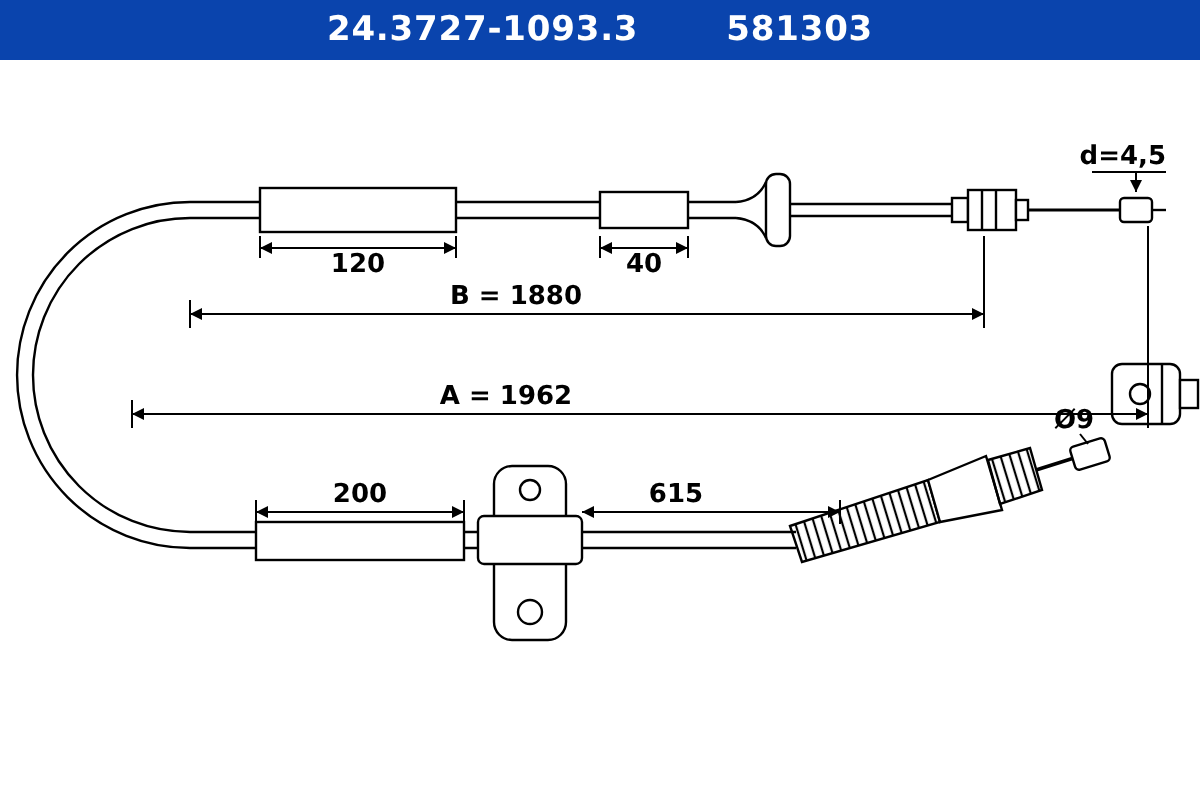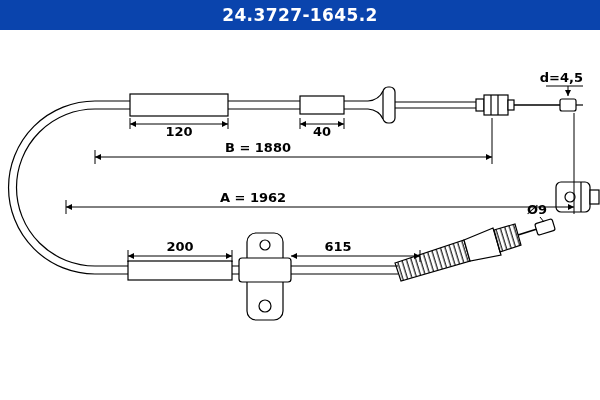--- a/index.html
+++ b/index.html
@@ -35,21 +35,22 @@
     font-family: "DejaVu Sans", "Liberation Sans", sans-serif;
     font-size: 13px;
     font-weight: bold;
     fill: #000000;
   }
 </style>
 </head>
 <body>
 
 <div class="header-bar">
-  <span>24.3727-1645.2</span>
+  <span>24.3727-1093.3</span>
+  <span>581303</span>
 </div>
 
 <div class="drawing-wrap">
 <svg width="600" height="370" viewBox="0 0 600 370" xmlns="http://www.w3.org/2000/svg">
   <defs>
     <marker id="arr" viewBox="0 0 10 10" refX="10" refY="5" markerWidth="9" markerHeight="6" orient="auto-start-reverse">
       <path d="M0,0 L10,5 L0,10 Z" fill="#000"></path>
     </marker>
     <pattern id="hatch" width="4.5" height="12" patternUnits="userSpaceOnUse" patternTransform="rotate(-17)">
       <line x1="2" y1="0" x2="2" y2="12" stroke="#000" stroke-width="1.1"></line>

